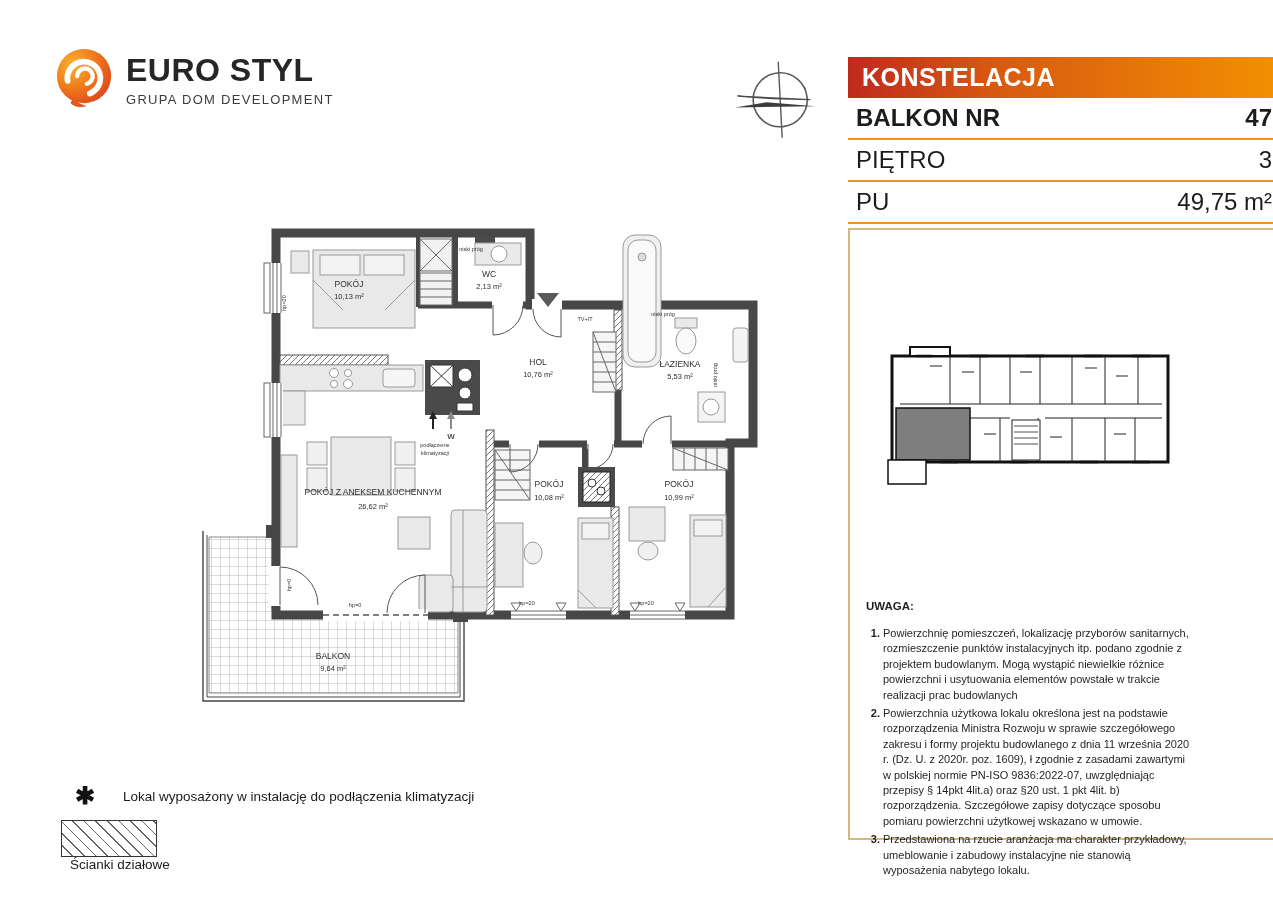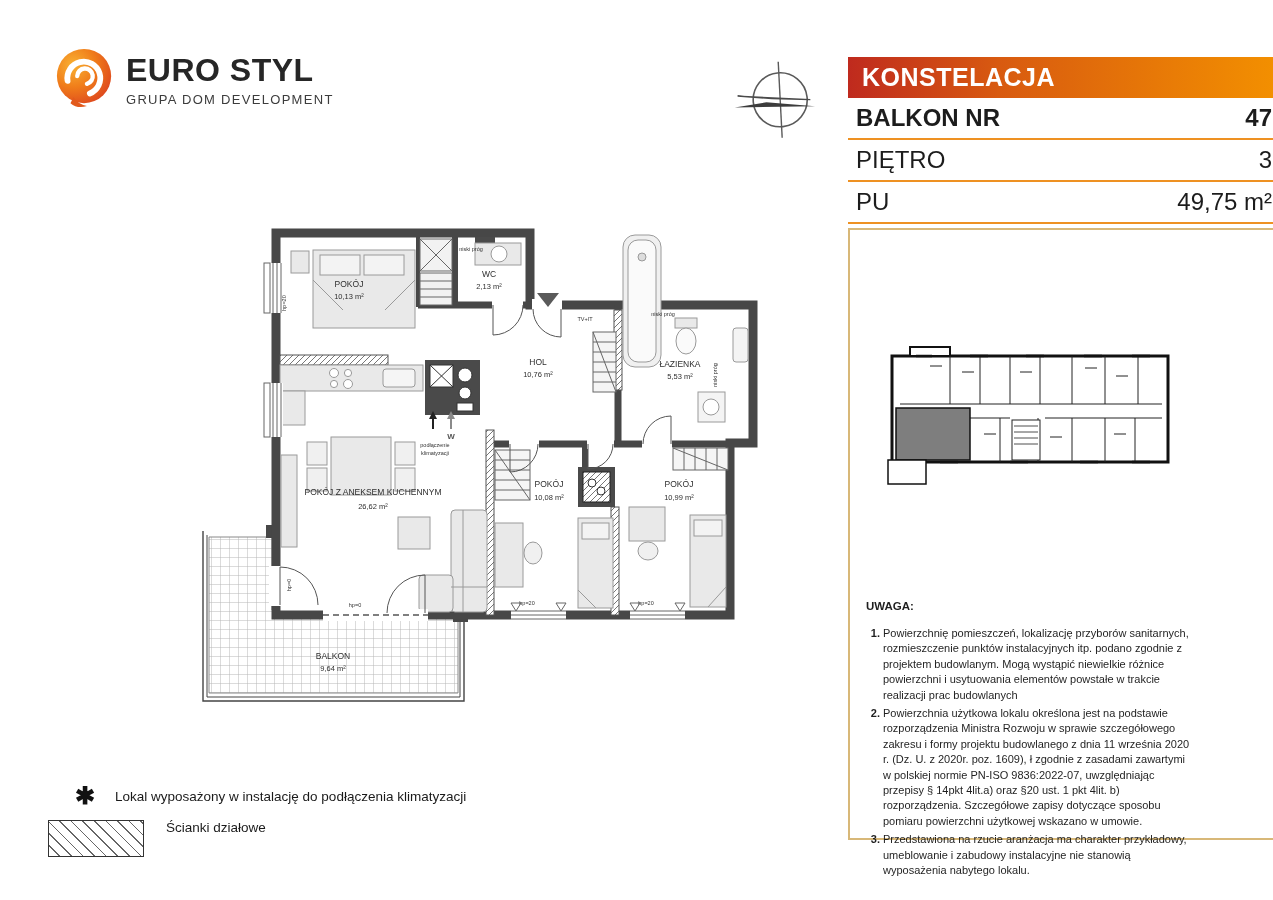--- a/index.html
+++ b/index.html
@@ -27,23 +27,23 @@
   .panel-box{margin-top:4px;border:2px solid #d8b878;height:608px;position:relative;}
   .minimap{position:absolute;left:30px;top:112px;width:300px;height:150px;}
   .uwaga{position:absolute;left:16px;top:368px;width:330px;font-size:11px;line-height:1.4;color:#1f1f1f;}
   .uwaga-heading{font-weight:bold;margin-bottom:12px;font-size:11.5px;}
   .uwaga ol{margin:0;padding-left:17px;}
   .uwaga li{margin-bottom:3px;}
   .uwaga li::marker{font-weight:bold;}
 
   
   .legend-row1{position:absolute;left:55px;top:782px;display:flex;align-items:center;}
-  .legend-row2{position:absolute;left:48px;top:820px;display:flex;}
+  .legend-row2{position:absolute;left:48px;top:820px;display:flex;align-items:center;flex-direction:column;}
   .legend-star{font-size:24px;font-weight:bold;color:#111;width:60px;text-align:center;}
-  .legend-label{font-size:13.5px;color:#1a1a1a;}
+  .legend-label{font-size:13.5px;color:#1a1a1a;margin-left:8px;}
   .legend-swatch{width:94px;height:35px;border:1.5px solid #333;
     background:repeating-linear-gradient(45deg,#fff 0 7px,#666 7px 8.2px);}
   .legend-row2 .legend-label{margin-left:22px;}
 
   .plan{position:absolute;left:193px;top:215px;width:585px;height:505px;}
 
   svg text{font-family:"Liberation Sans",sans-serif;}
   .room-name{font-size:8.5px;fill:#2e2e2e;}
   .room-area{font-size:7.5px;fill:#2e2e2e;}
   .tiny{font-size:5.5px;fill:#333;}

